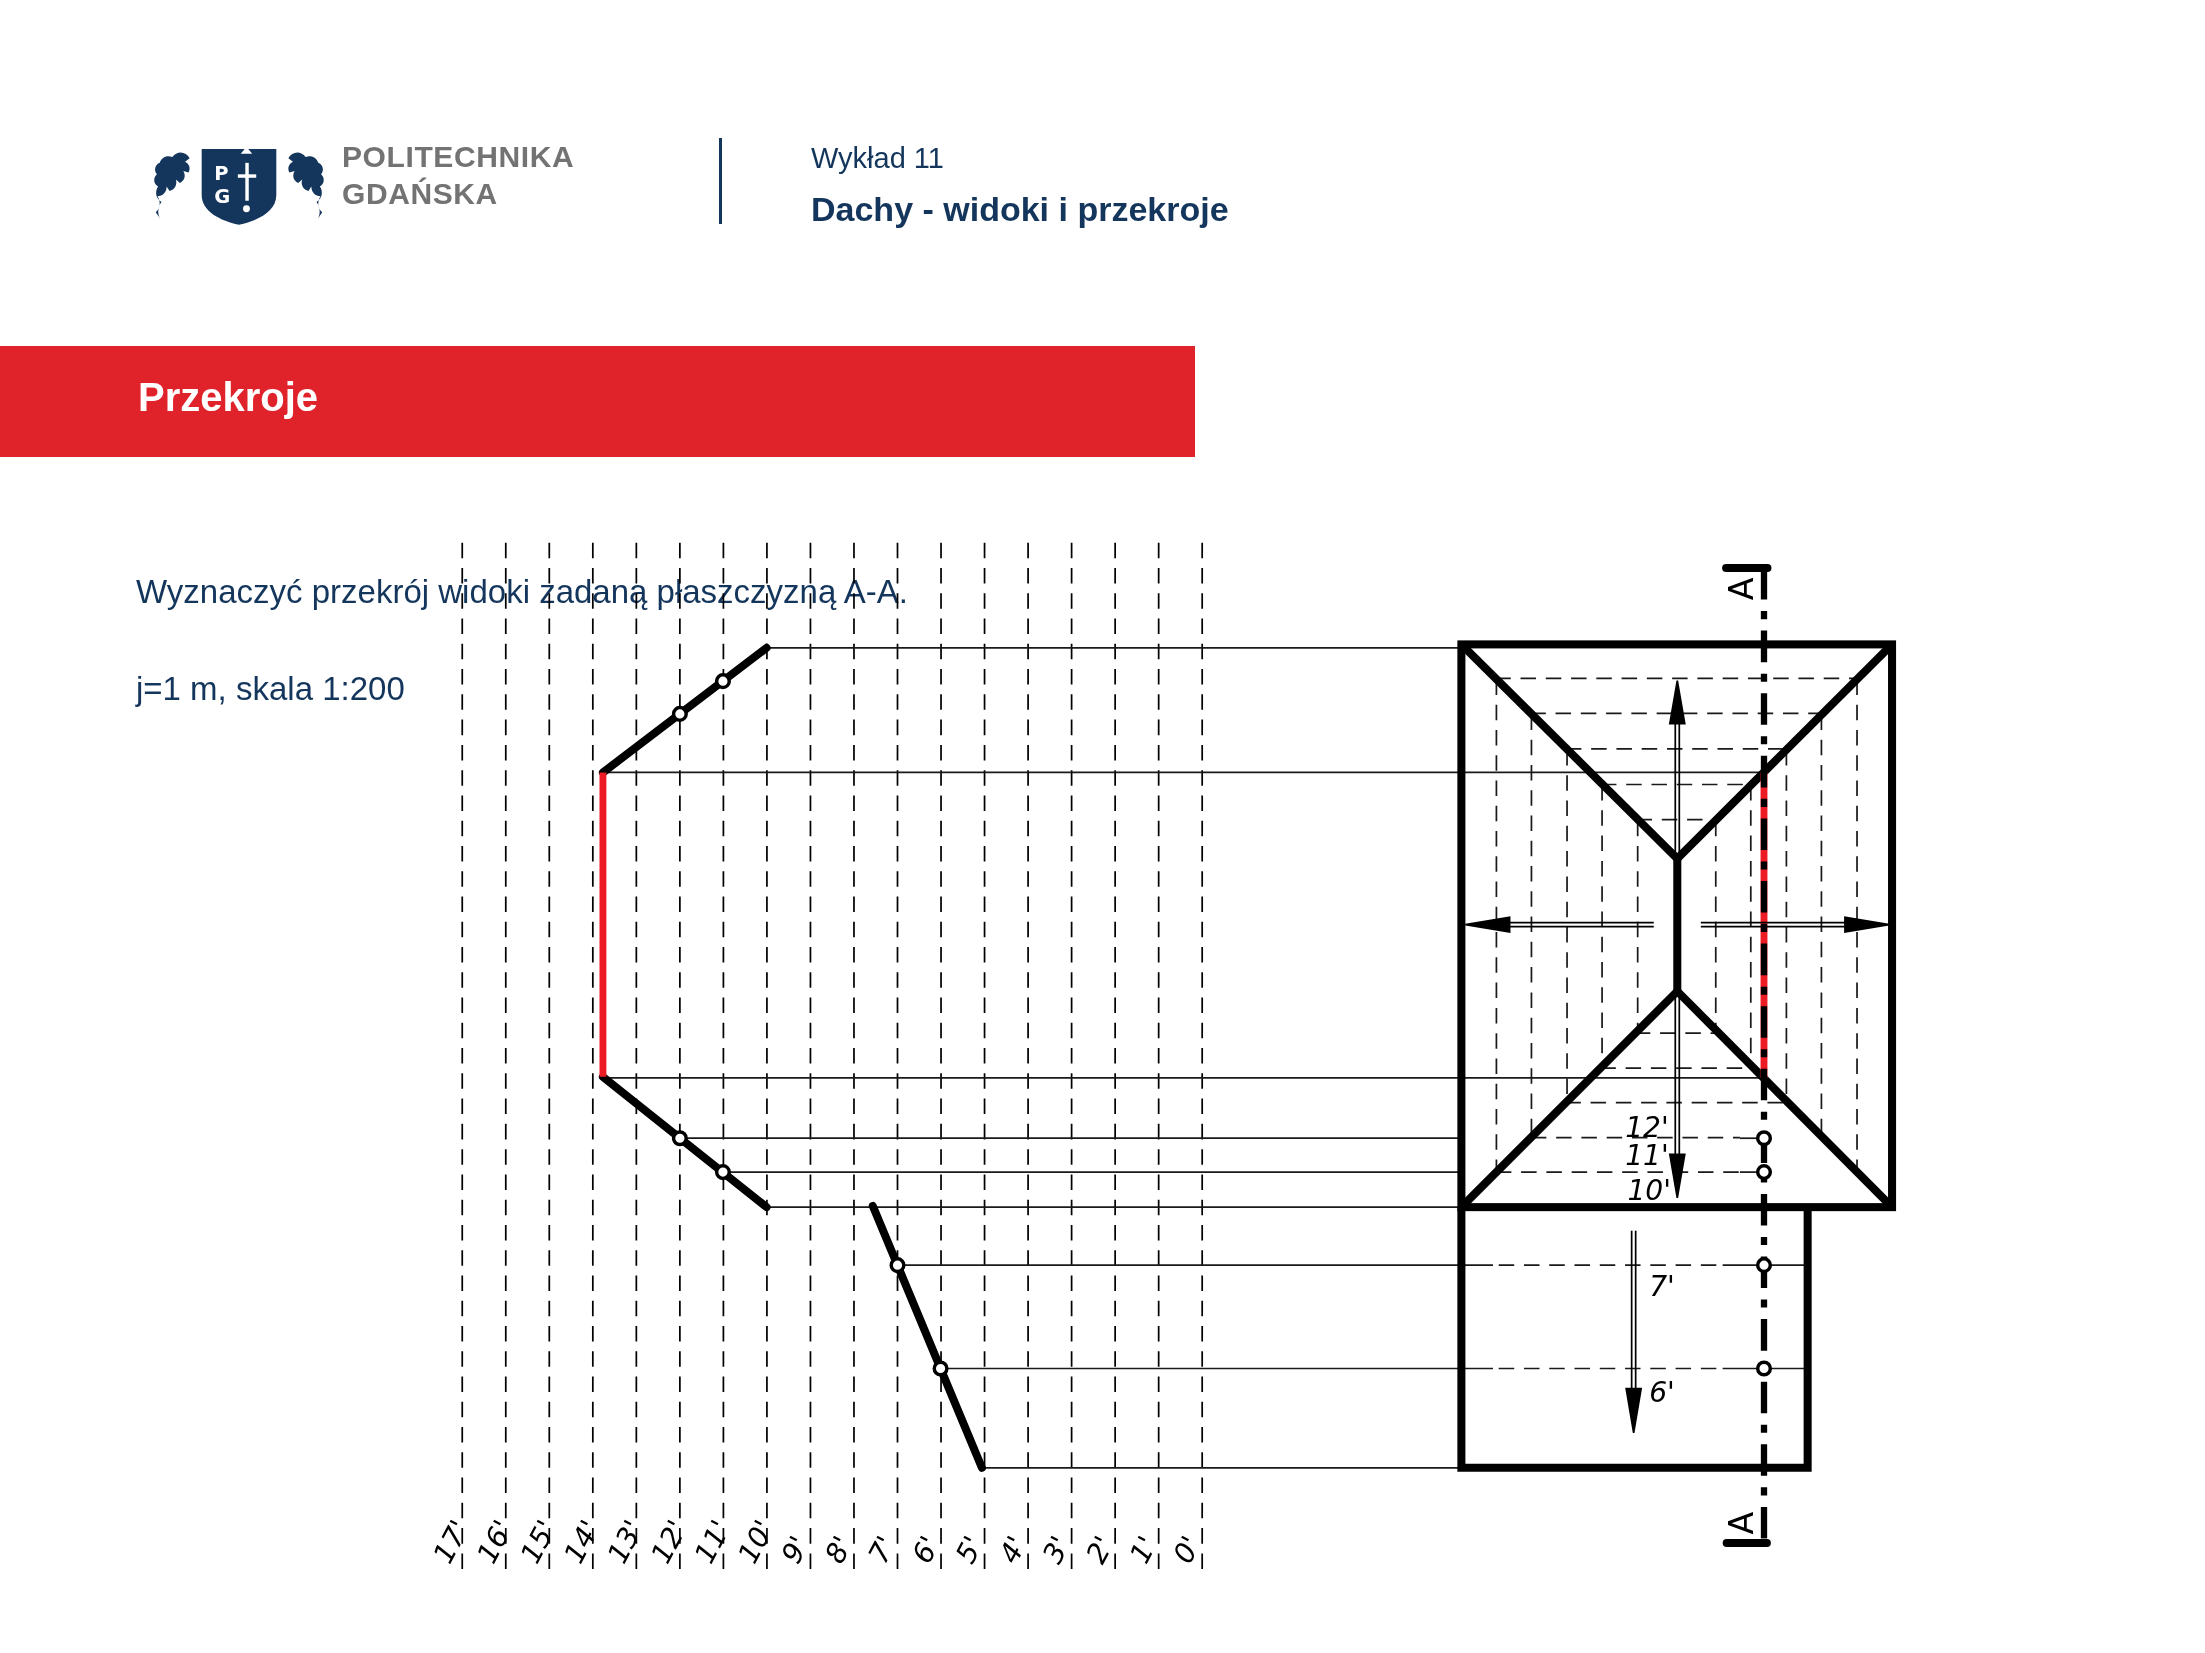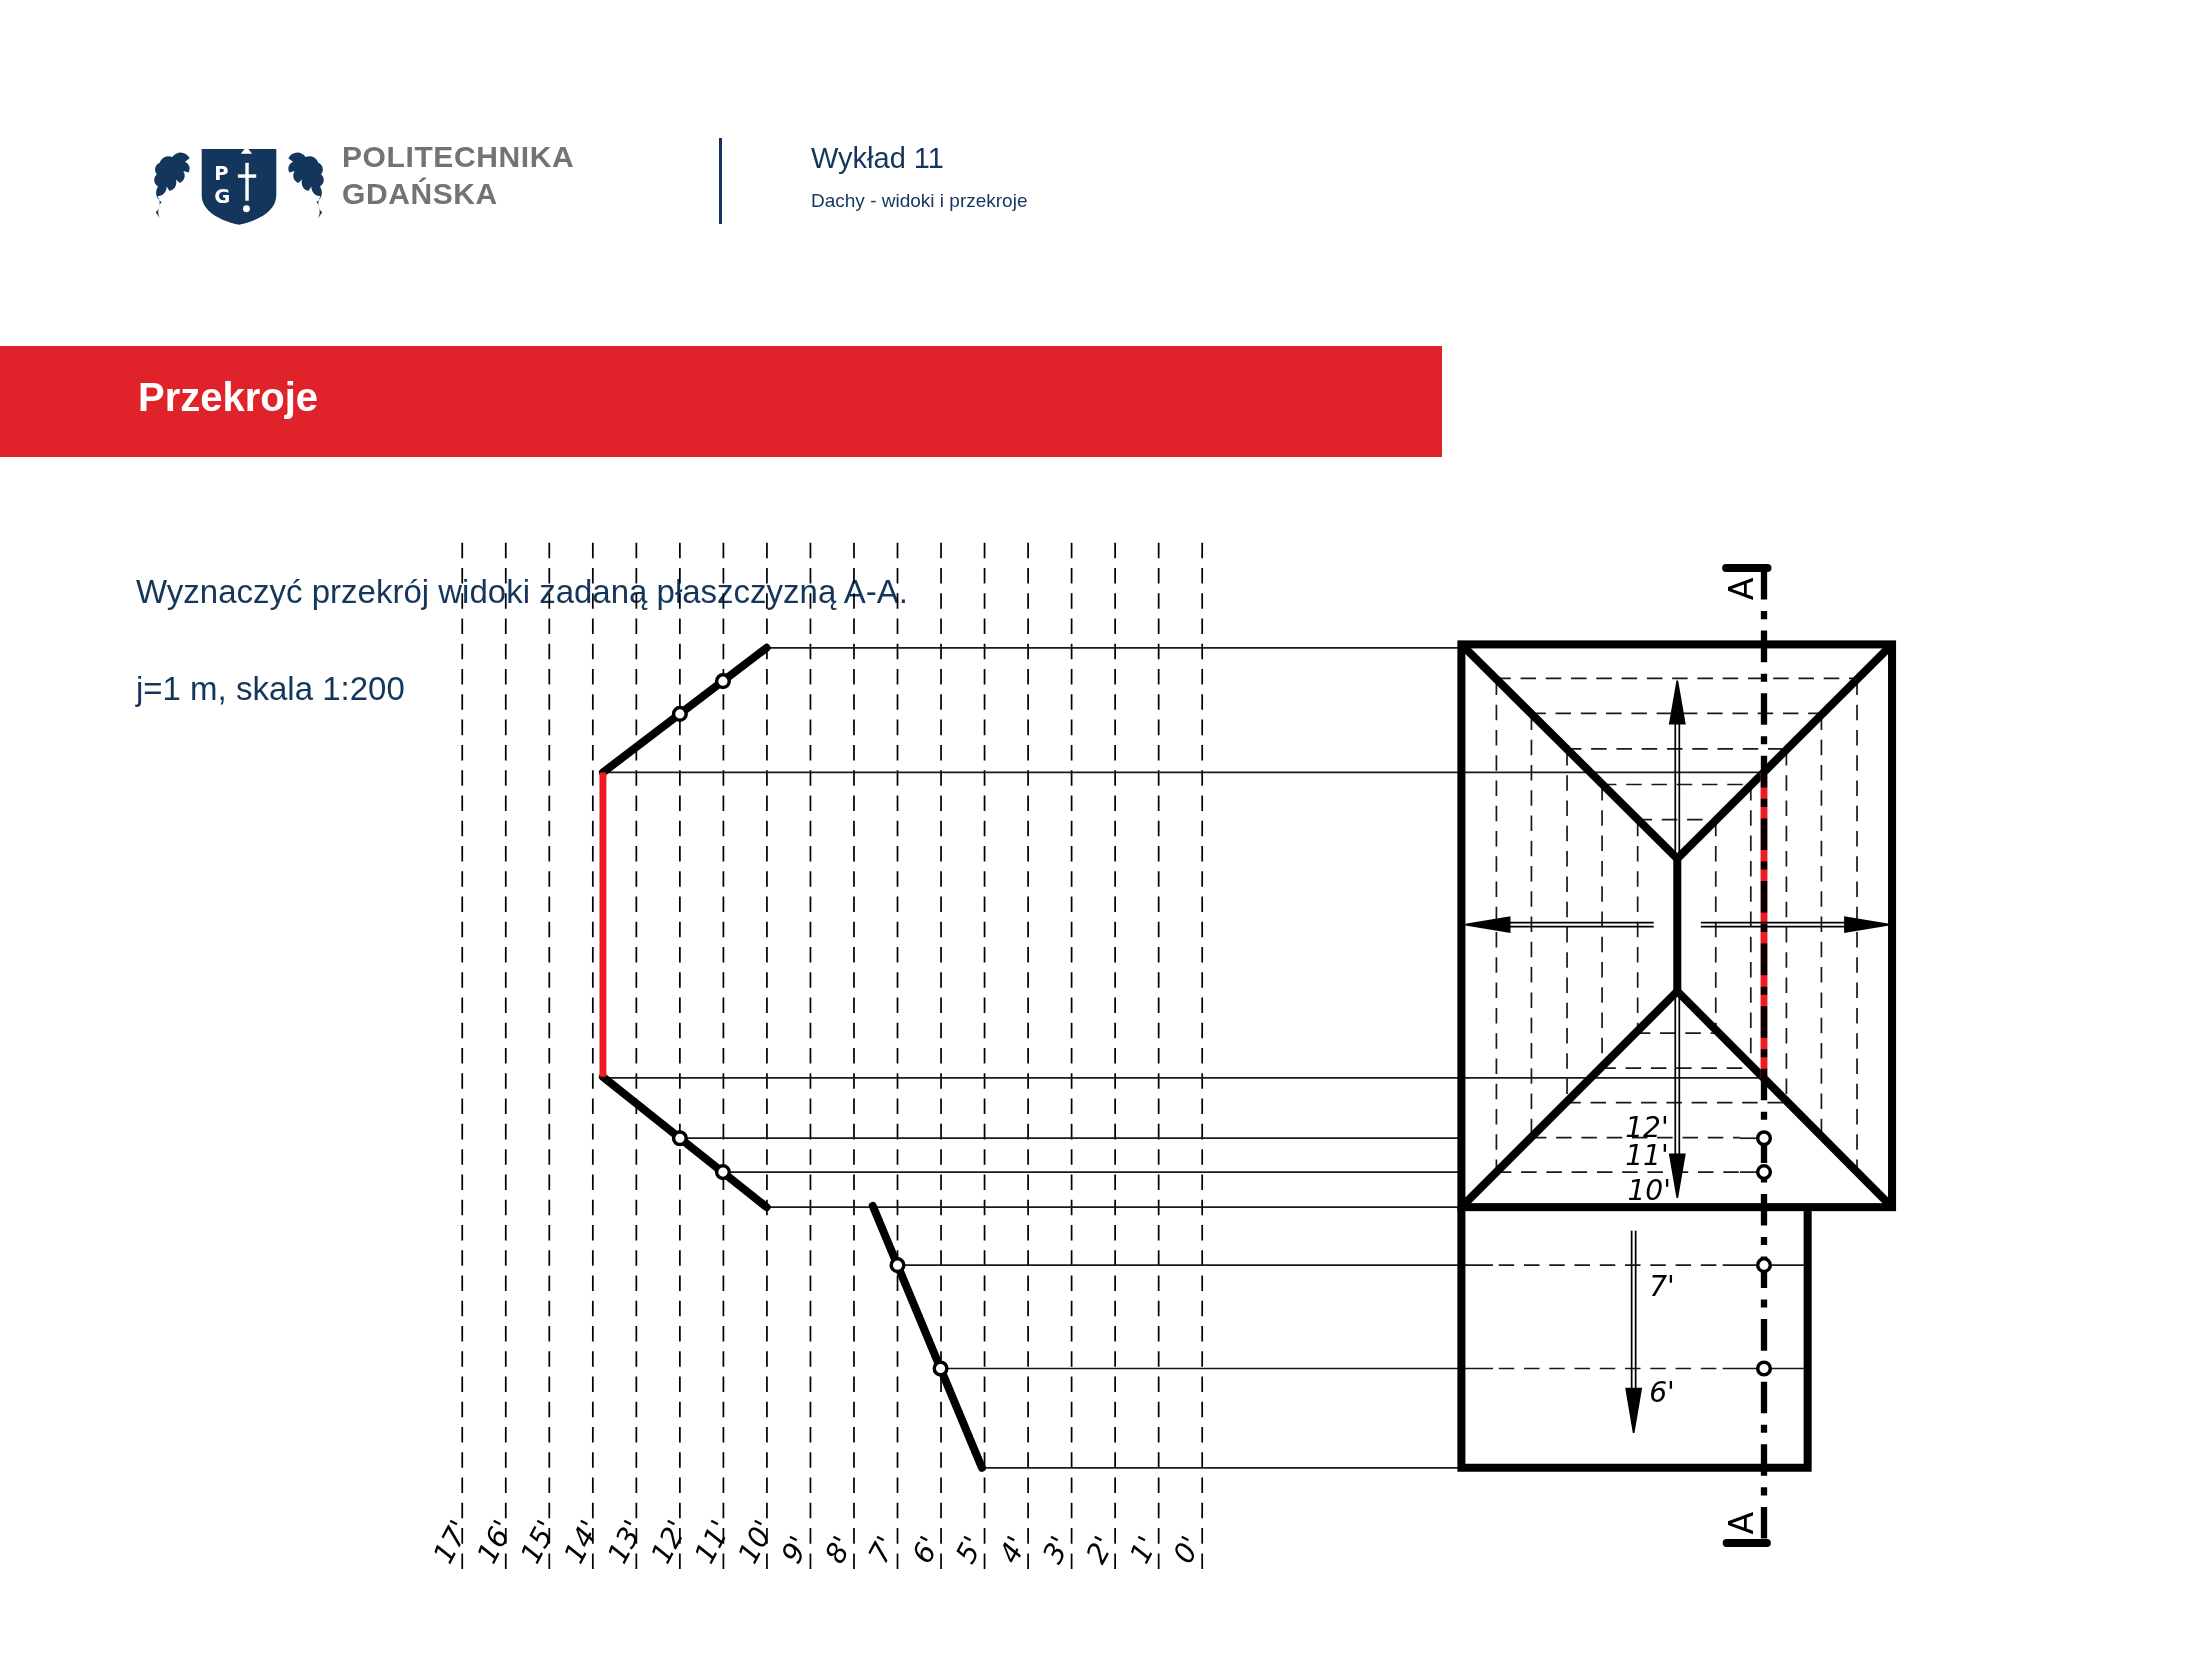--- a/index.html
+++ b/index.html
@@ -4,23 +4,23 @@
 <style>
   html,body{margin:0;padding:0;background:#ffffff;}
   body{width:2205px;height:1654px;position:relative;font-family:"Liberation Sans",sans-serif;}
   .abs{position:absolute;}
   
   #logo{left:144px;top:133px;width:190px;height:93px;}
   .brand{left:342px;top:138px;width:345px;height:92px;color:#737373;font-weight:bold;
          font-size:30px;line-height:37px;text-align:left;letter-spacing:0.6px;}
   #divider{left:719px;top:138px;width:2.9px;height:86px;background:#14365c;}
   .lect{left:811px;top:142px;color:#14365c;font-weight:normal;font-size:29px;}
-  .topic{left:811px;top:190px;color:#14365c;font-weight:normal;font-size:19px;}
+  .topic{left:811px;top:190px;color:#14365c;font-weight:bold;font-size:34px;}
   
-  #banner{left:0;top:346px;width:1442px;height:111px;background:#e0222a;}
+  #banner{left:0;top:346px;width:1195px;height:111px;background:#e0222a;}
   #banner .t{position:absolute;left:138px;top:29px;color:#ffffff;font-weight:bold;font-size:40px;}
   
   .task1{left:136px;top:573px;color:#14365c;font-size:33px;}
   .task2{left:136px;top:636px;color:#14365c;font-size:33px;margin-top:34px;}
   svg text{font-family:"DejaVu Sans","Liberation Sans",sans-serif;}
   .lvl{font-style:italic;font-size:49px;fill:#000;}
   .axl{font-style:italic;font-size:49px;fill:#000;}
   .secA{font-size:58px;fill:#000;}
 </style>
 </head>

